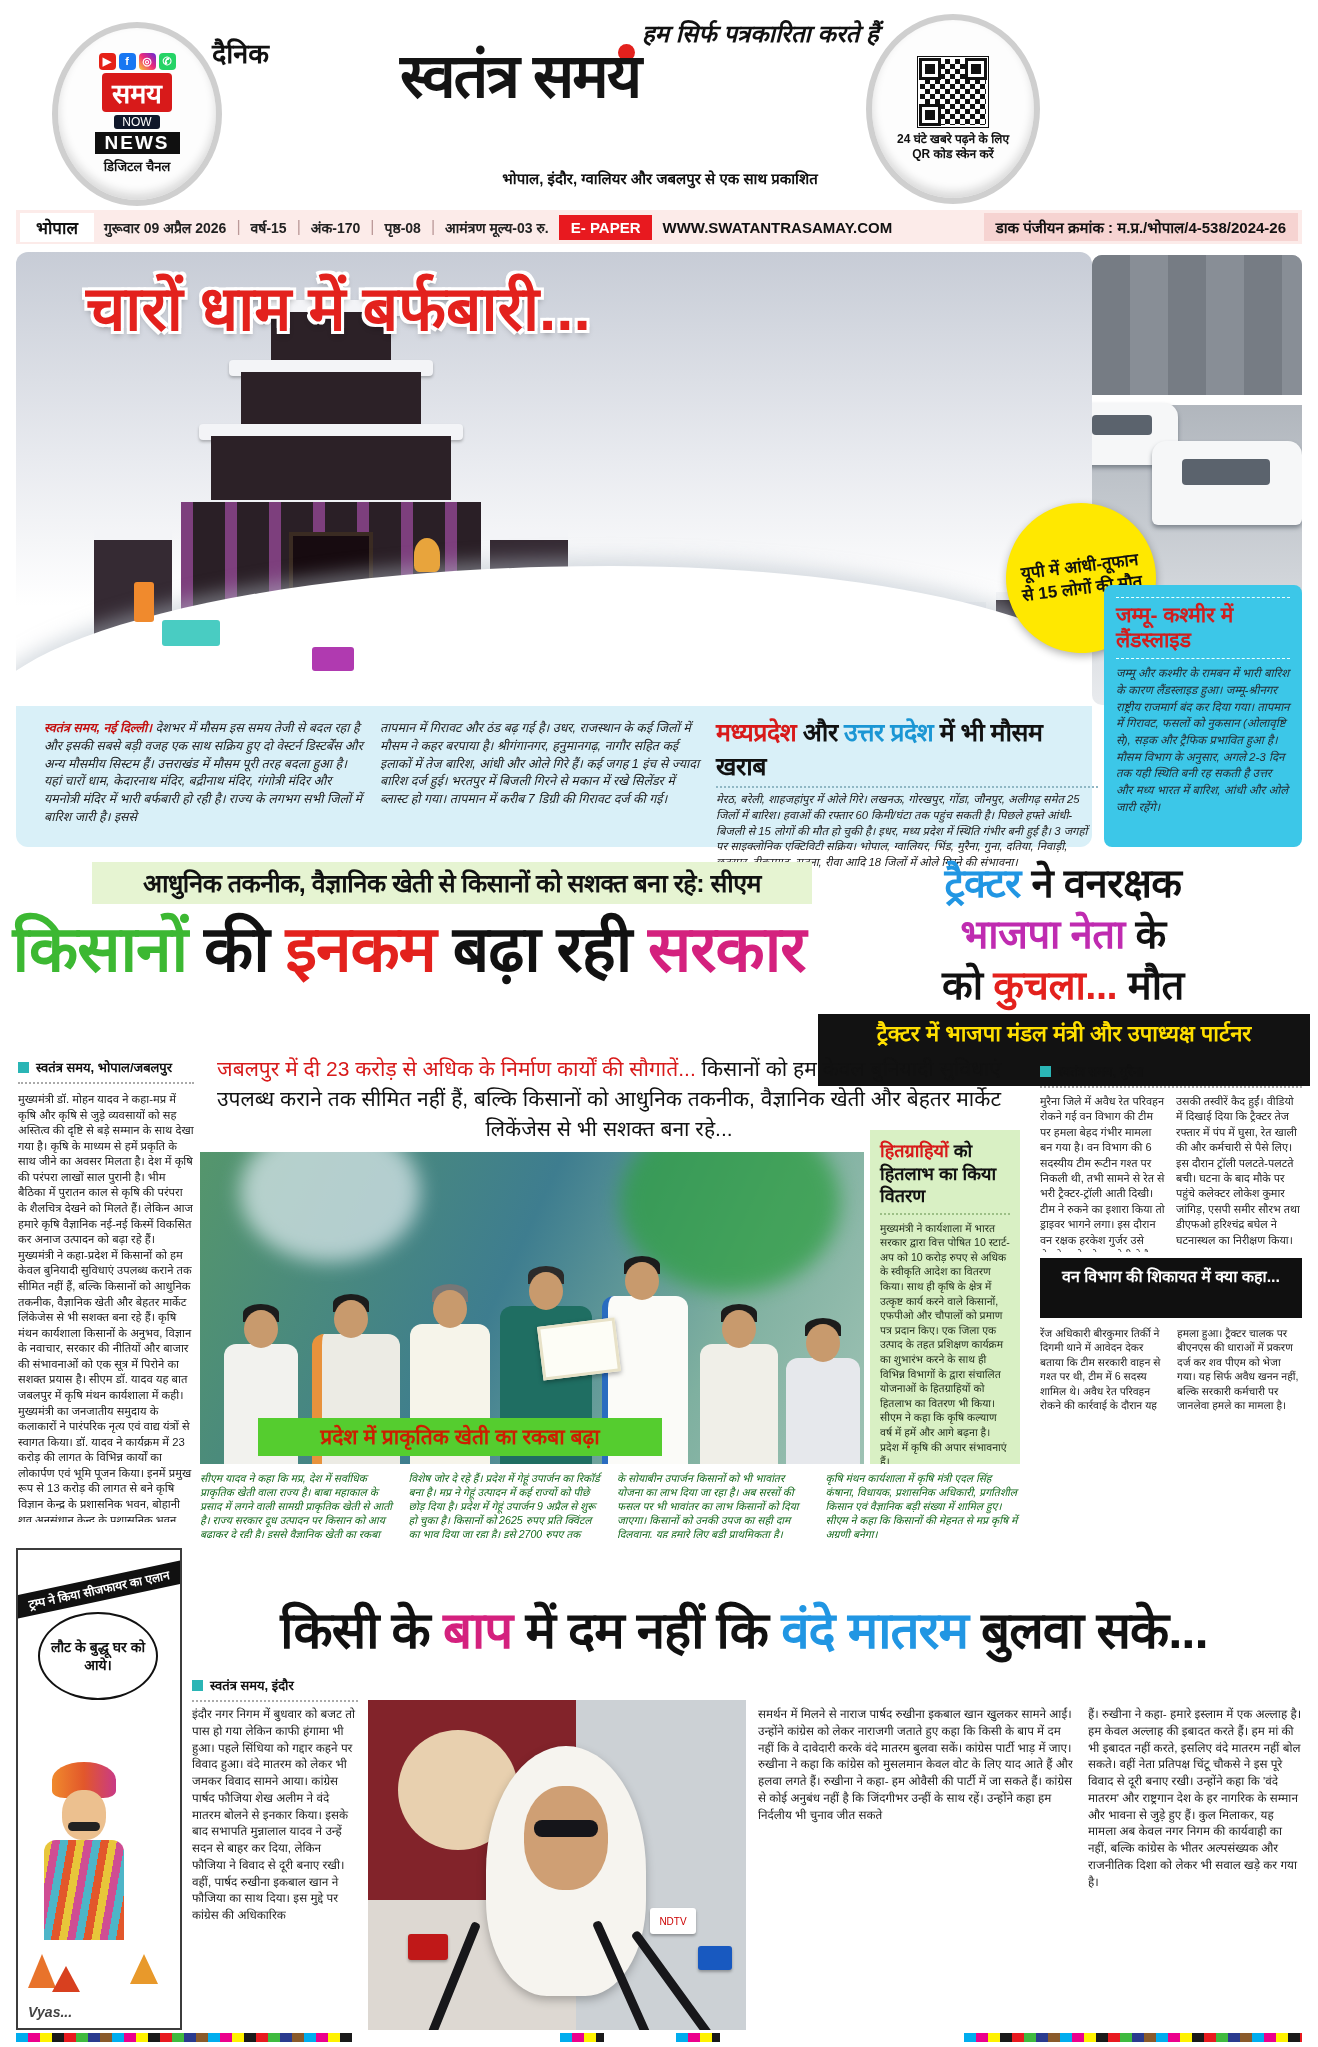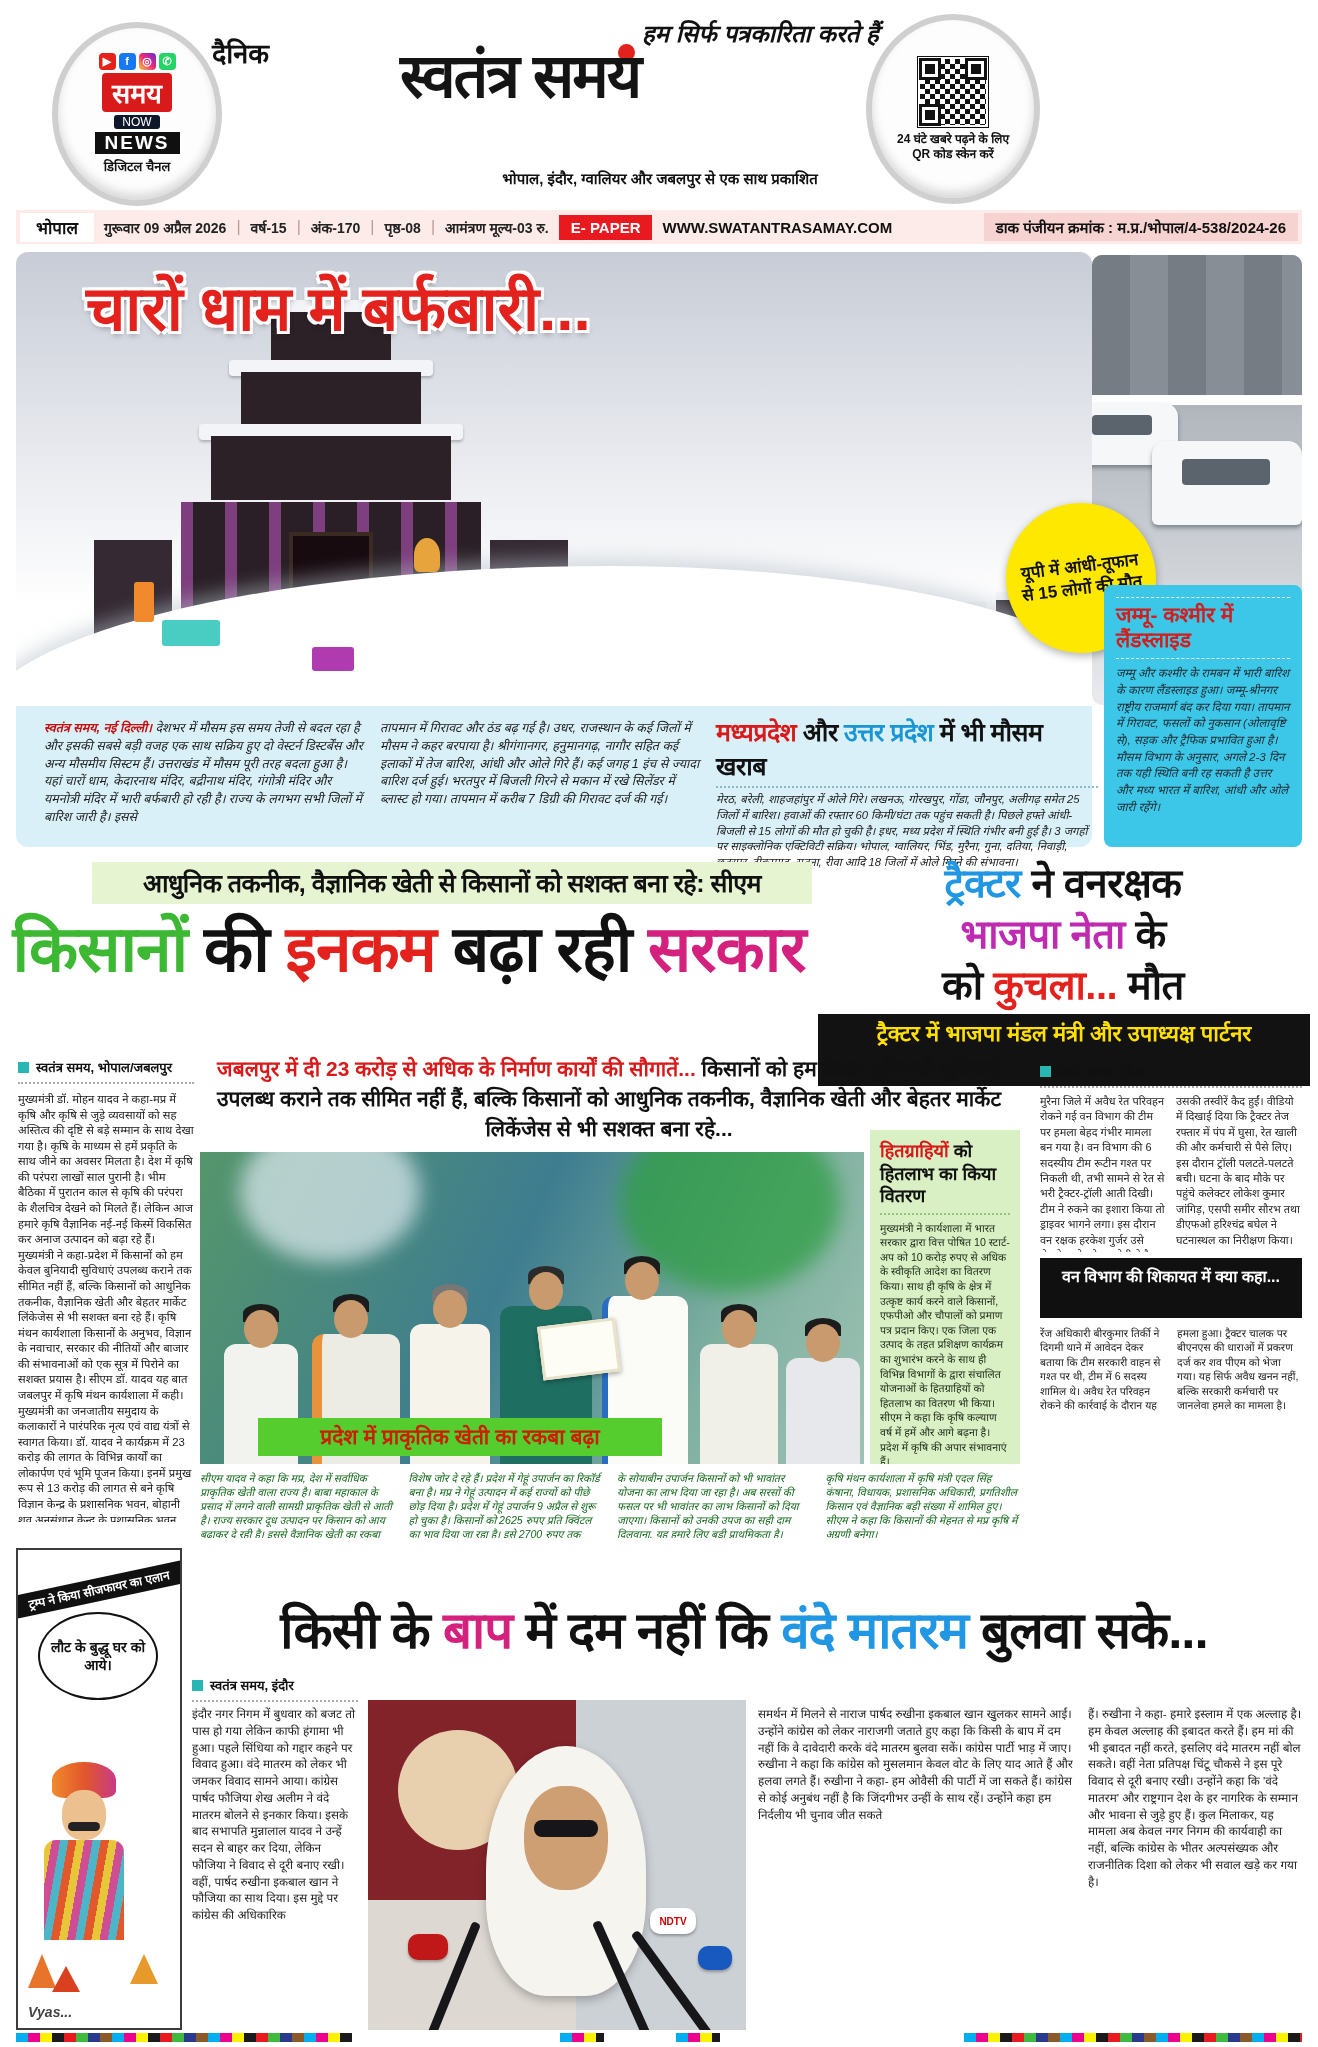--- a/index.html
+++ b/index.html
@@ -93,21 +93,21 @@
 
   
   .kicker-green{left:92px;top:862px;width:720px;height:42px;background:#e6f4d2;
       font-size:25px;font-weight:900;text-align:center;line-height:42px;letter-spacing:-0.5px;white-space:nowrap}
   .cm-headline{left:6px;top:908px;width:806px;text-align:center;font-size:64px;font-weight:900;line-height:1.3;letter-spacing:-1px;white-space:nowrap}
   .cm-headline .g{color:#3cb832}.cm-headline .r{color:#e3211d}.cm-headline .m{color:#d4217e}
   .tractor-head{left:815px;top:858px;width:496px;text-align:center;font-size:40px;font-weight:900;line-height:1.28;letter-spacing:-0.5px}
   .tractor-head .m{color:#bf2bb0}.tractor-head .b{color:#2196e3}.tractor-head .r{color:#e3211d}
   .tractor-subbox{left:818px;top:1014px;width:492px;height:72px;background:#121212;color:#ffdf00;
       font-size:22px;font-weight:800;text-align:center;line-height:1.35;padding-top:5px;box-sizing:border-box}
-  .cm-subhead{left:200px;top:1054px;width:818px;text-align:center;font-size:21px;font-weight:700;line-height:1.42}
+  .cm-subhead{left:200px;top:1054px;width:818px;text-align:center;font-size:21px;font-weight:400;line-height:1.42}
   .cm-subhead .r{color:#d81a1a}
   .byline{display:flex;align-items:center;gap:7px;font-size:13px;font-weight:800;
           border-bottom:2px dotted #aaa;padding-bottom:6px}
   .byline .sq{width:11px;height:11px;background:#2ab5b5;display:inline-block}
   .smalltext{font-size:11.3px;line-height:1.38;color:#1d1d1d}
   .cm-leftcol{left:18px;top:1058px;width:176px;height:476px}
   .cm-leftcol .smalltext{margin-top:8px;height:430px;overflow:hidden}
 
   .cm-photo{left:200px;top:1152px;width:664px;height:312px;overflow:hidden;
             background:linear-gradient(115deg,#55966c 0%,#3e7d8f 45%,#7fb0a0 75%,#9ec2b4 100%)}
@@ -161,21 +161,21 @@
   .v-col{position:absolute;top:1706px;height:324px;font-size:11.8px;line-height:1.42;color:#1d1d1d;overflow:hidden}
 
   .vande-photo{left:368px;top:1700px;width:378px;height:330px;background:#ddd8d2;overflow:hidden}
   .vp-red{position:absolute;left:0;top:0;width:210px;height:200px;background:#82232a}
   .vp-crest{position:absolute;left:30px;top:30px;width:120px;height:120px;border-radius:50%;background:#f3e3be;opacity:.9}
   .vp-gray{position:absolute;right:0;top:0;width:170px;height:330px;background:#ccd1d5}
   .hijab{position:absolute;left:118px;top:46px;width:160px;height:250px;border-radius:50% 50% 38% 38%;background:#f6f4ef;box-shadow:0 4px 10px rgba(0,0,0,.25)}
   .vface{position:absolute;left:156px;top:86px;width:84px;height:104px;border-radius:46%;background:#cf9f74}
   .shades{position:absolute;left:166px;top:120px;width:64px;height:17px;border-radius:8px;background:#15151a}
   .mic{position:absolute;width:9px;height:130px;background:#17171a;border-radius:4px}
-  .flag{position:absolute;display:flex;align-items:center;justify-content:center;font-weight:700;border-radius:10px;box-shadow:0 2px 3px rgba(0,0,0,.3)}
+  .flag{position:absolute;display:flex;align-items:center;justify-content:center;font-weight:400;border-radius:3px;box-shadow:0 2px 3px rgba(0,0,0,.3)}
   .flag.ndtv{background:#fff;color:#c00;font-size:10px;width:46px;height:26px}
   .flag.red{background:#c01818;width:40px;height:26px}
   .flag.blue{background:#1859c0;width:34px;height:24px}
 
   .cbar{position:absolute;top:2033px;height:9px;
         background:repeating-linear-gradient(90deg,#00adee 0 12px,#ec008c 12px 24px,#fff200 24px 36px,#1a1a1a 36px 48px,#e8191f 48px 60px,#3fba3f 60px 72px,#2a3b8f 72px 84px,#8a5a2b 84px 96px)}
 </style>
 </head>
 <body>
 

